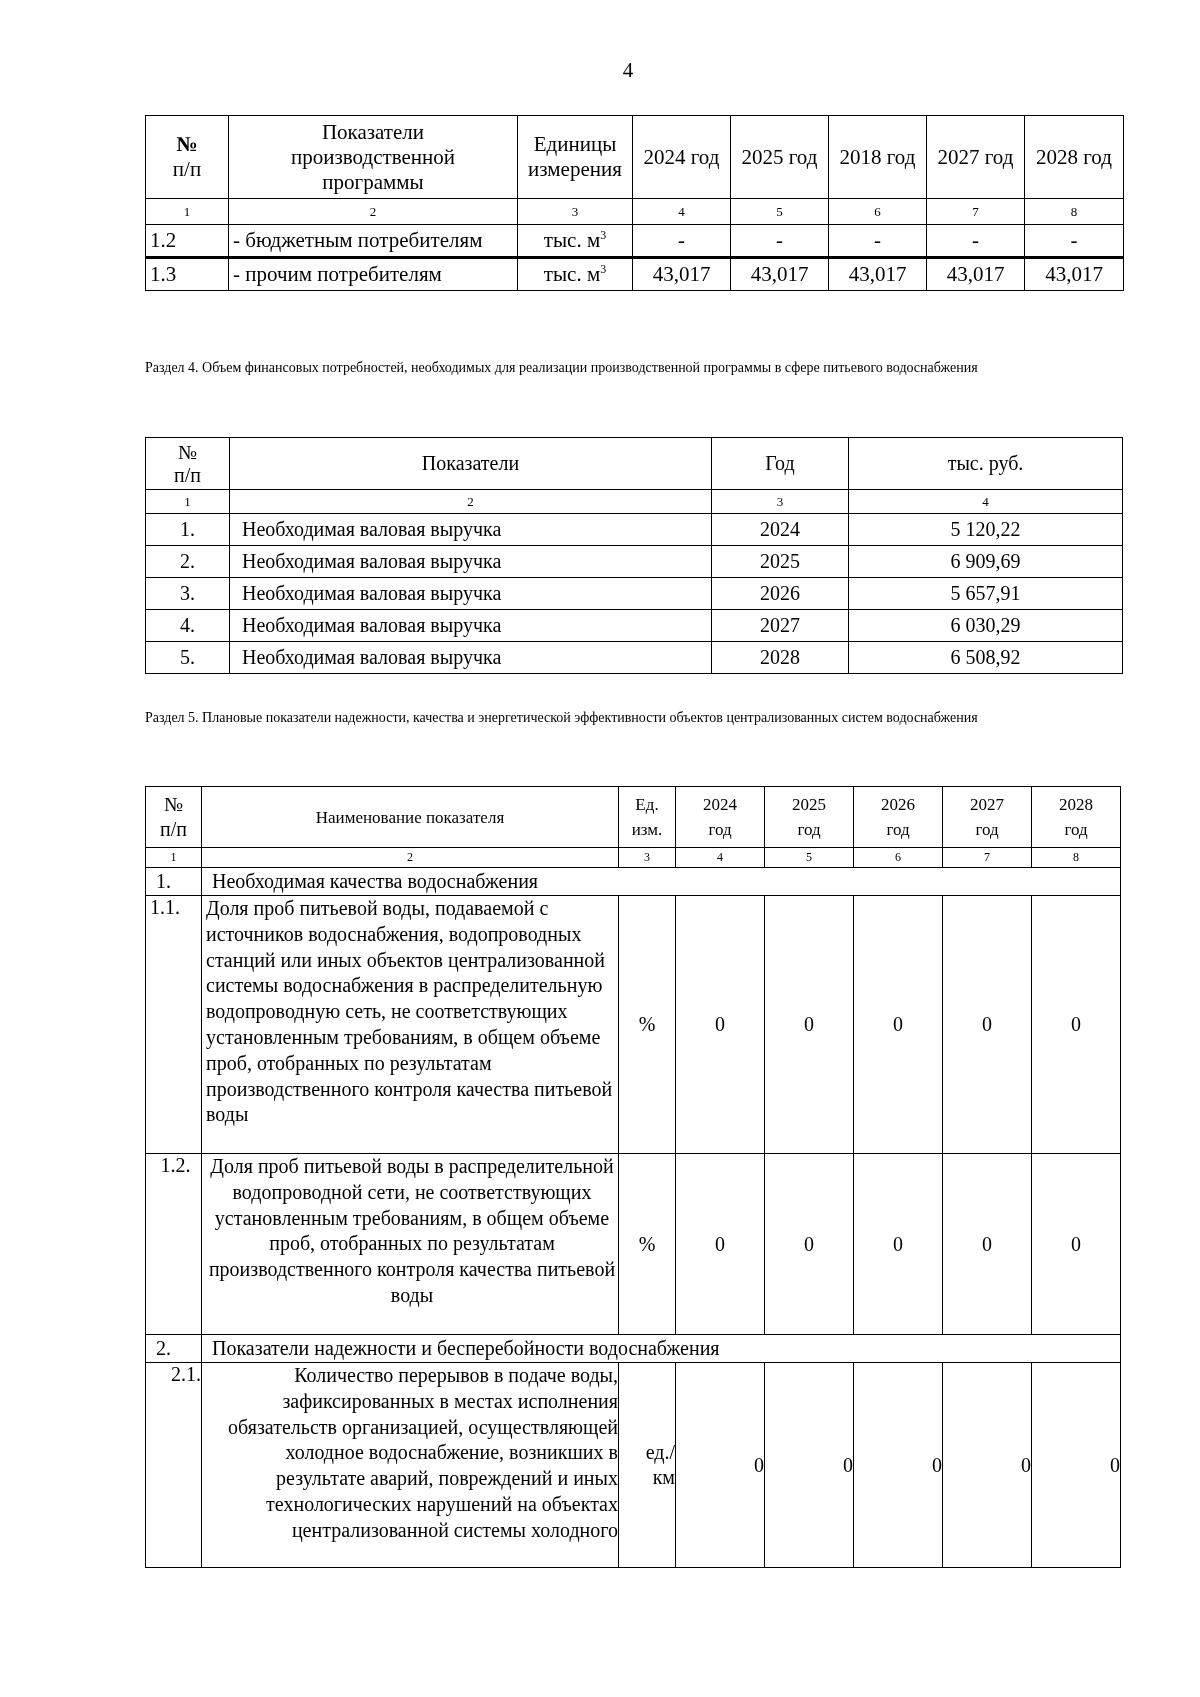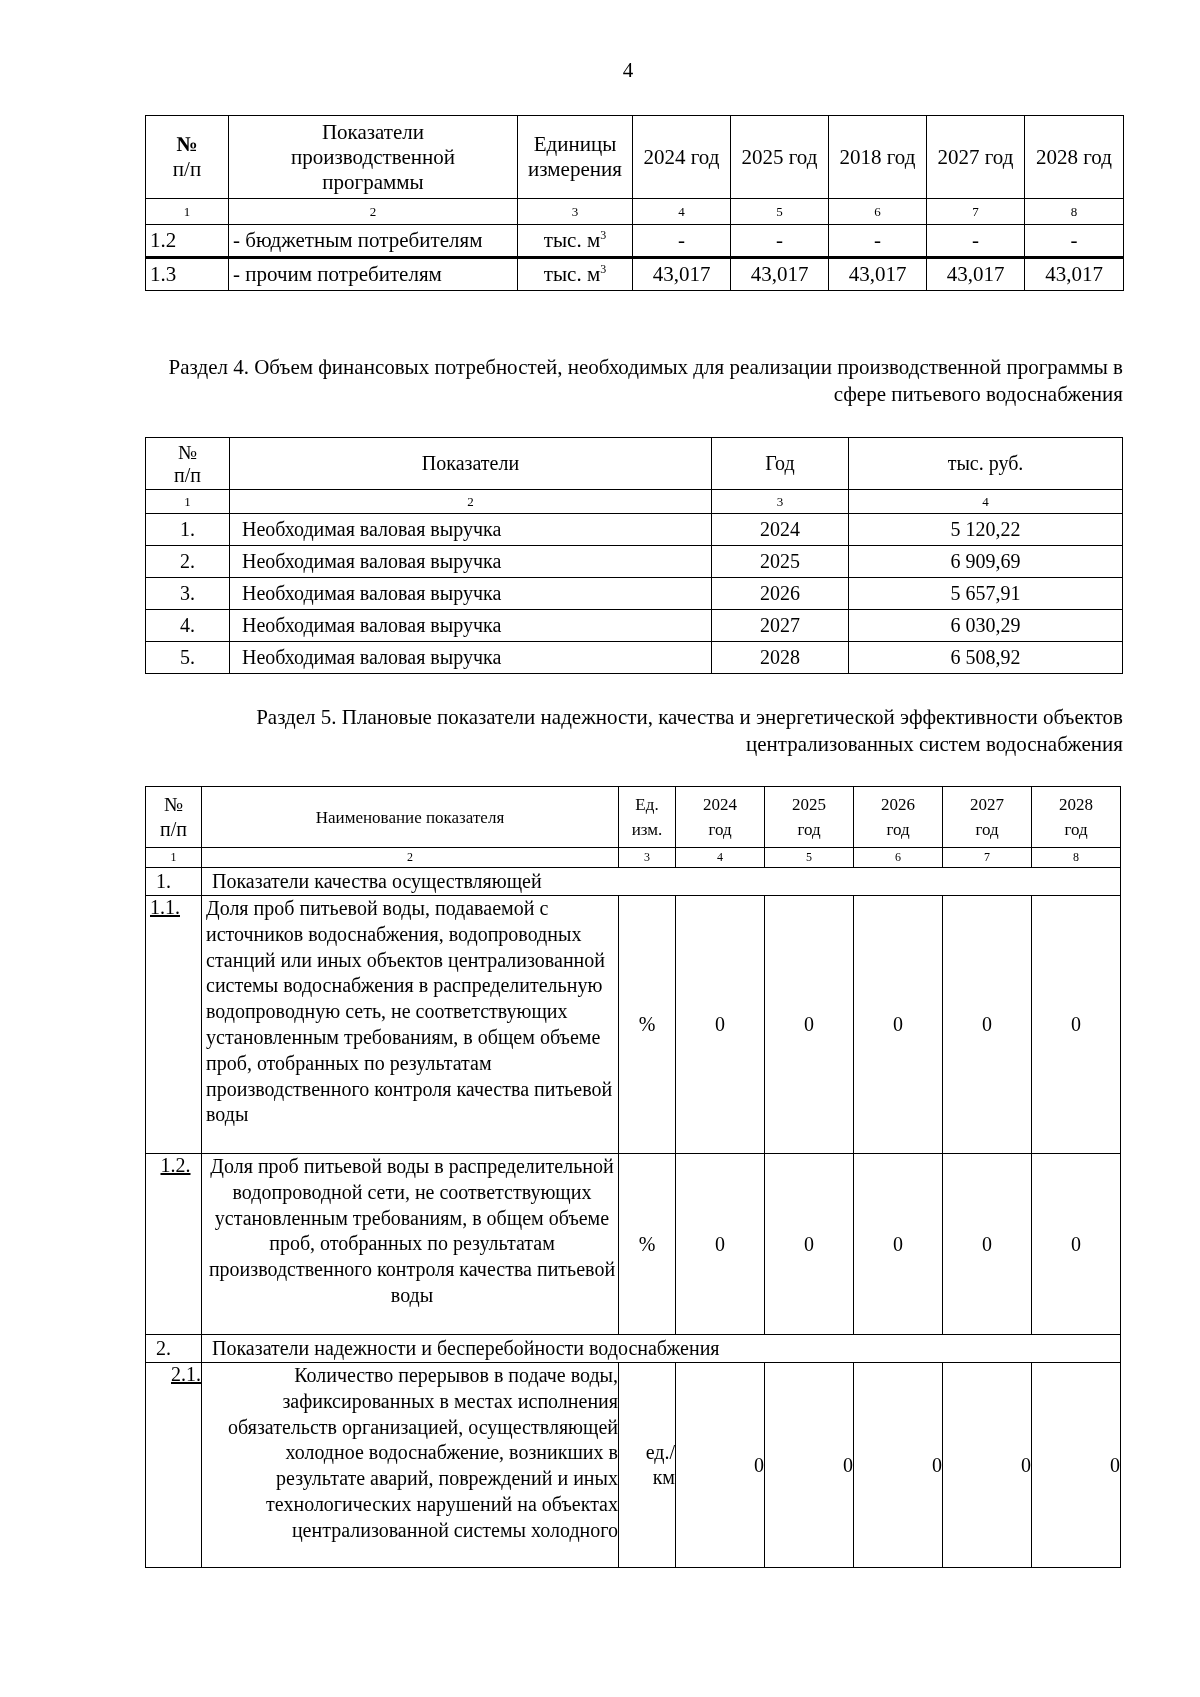--- a/index.html
+++ b/index.html
@@ -18,42 +18,42 @@
   .idx td { font-size: 13px; text-align: center; }
 
   
   #t1 { left: 145px; top: 115px; width: 978px; font-size: 21px; }
   #t1 .hdr td { height: 82px; line-height: 25px; }
   #t1 .idx td { height: 25px; }
   #t1 .row td { height: 31px; }
   sup { font-size: 12px; vertical-align: 8px; line-height: 0; }
 
   .heading {
-    position: absolute; left: 145px; width: 978px; text-align: right;
-    font-size: 21px; line-height: 27px;
+    position: absolute; left: 145px; width: 978px; text-align: left;
+    font-size: 14px; line-height: 27px;
   }
   #h4 { top: 354px; }
   #h5 { top: 704px; }
 
   
   #t2 { left: 145px; top: 437px; width: 977px; font-size: 20px; }
   #t2 .hdr td { height: 51px; line-height: 23px; }
   #t2 .idx td { height: 23px; }
   #t2 .row td { height: 31px; }
   #t2 .row td.l { padding-left: 12px; }
 
   
   #t3 { left: 145px; top: 786px; width: 975px; font-size: 20px; }
   #t3 .hdr td { height: 60px; line-height: 25px; }
   #t3 .hdr td.small { font-size: 17px; }
   #t3 .idx td { height: 19px; font-size: 12px; line-height: 19px; }
   #t3 .sec td { height: 27px; }
   #t3 .sec td.l { padding-left: 10px; }
   #t3 .item td { vertical-align: middle; }
-  #t3 .item td.num { vertical-align: top; padding-left: 4px; text-decoration: underline; }
+  #t3 .item td.num { vertical-align: top; padding-left: 4px; }
   #t3 .item td.name { vertical-align: top; padding-left: 4px; line-height: 25.8px; }
   #t3 .item td.unit { line-height: 25px; }
   .item-11 td { height: 257px; }
   .item-12 td { height: 180px; text-align: center; }
   .item-21 td { height: 204px; text-align: right; }
 </style>
 </head>
 <body>
 
 <div class="page-number">4</div>
@@ -198,21 +198,21 @@
     <td>3</td>
     <td>4</td>
     <td>5</td>
     <td>6</td>
     <td>7</td>
     <td>8</td>
   </tr>
 
   <tr class="sec">
     <td class="l">1.</td>
-    <td class="l" colspan="7">Показатели качества осуществляющей</td>
+    <td class="l" colspan="7">Необходимая качества водоснабжения</td>
   </tr>
   <tr class="item item-11">
     <td class="num">1.1.</td>
     <td class="name">Доля проб питьевой воды, подаваемой с источников водоснабжения, водопроводных станций или иных объектов централизованной системы водоснабжения в распределительную водопроводную сеть, не соответствующих установленным требованиям, в общем объеме проб, отобранных по результатам производственного контроля качества питьевой воды</td>
     <td class="c unit"><span>%</span></td>
     <td class="c">0</td>
     <td class="c">0</td>
     <td class="c">0</td>
     <td class="c">0</td>
     <td class="c">0</td>

